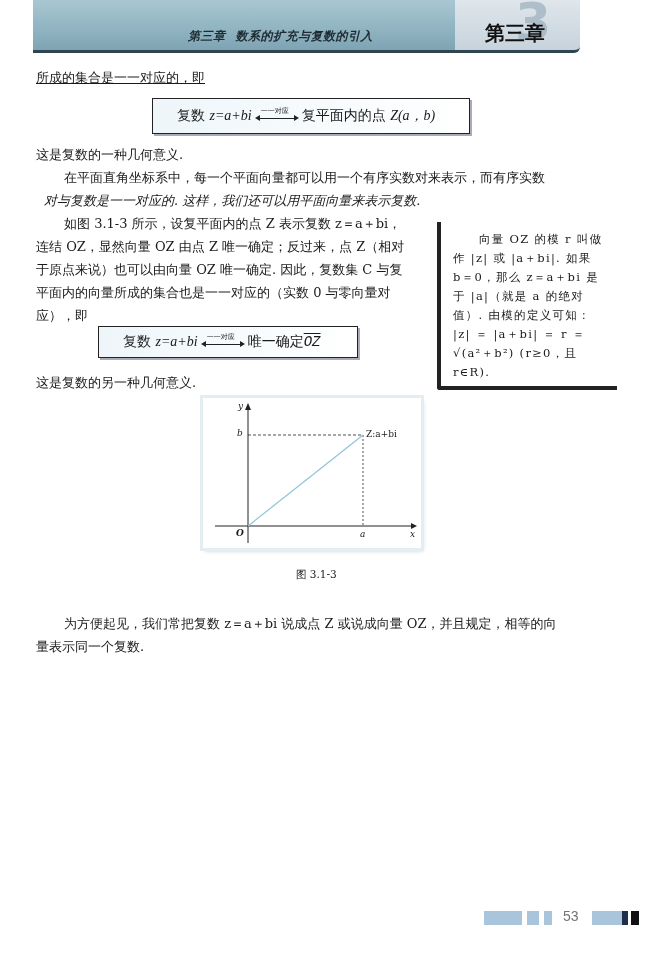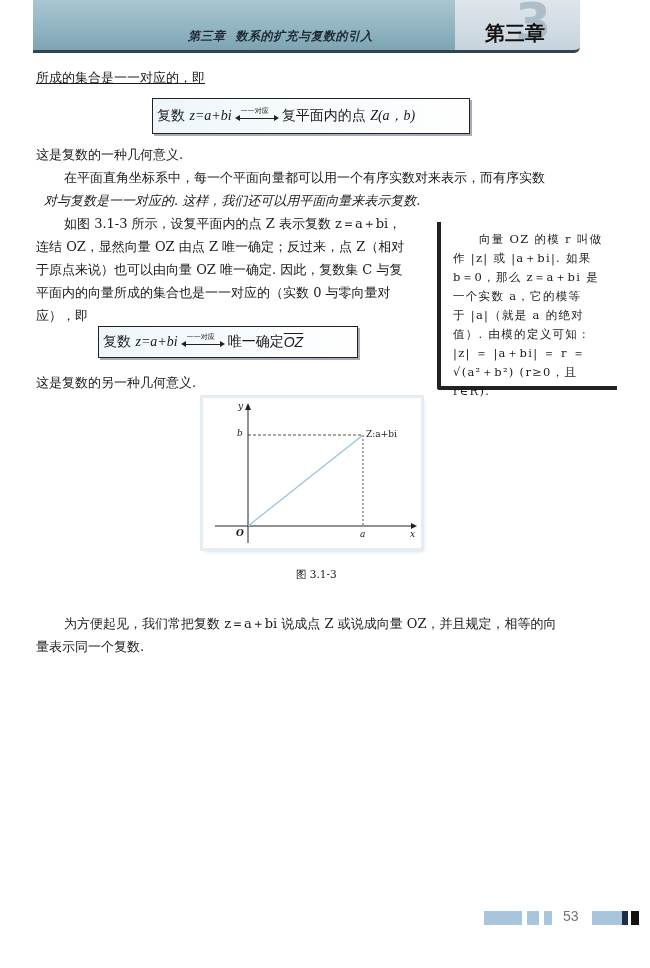--- a/index.html
+++ b/index.html
@@ -26,32 +26,32 @@
     font-size: 12px; font-style: italic; font-weight: bold; color: #1e2b33; letter-spacing: 0.5px;
   }
   .header-title .gap { display: inline-block; width: 10px; }
   .chapter-label {
     position: absolute; left: 30px; top: 20px; font-family: "DejaVu Sans", sans-serif;
     font-size: 20px; font-weight: bold; color: #111;
   }
   .para { position: absolute; font-size: 13px; line-height: 23px; }
   .formula-box {
     position: absolute; border: 1.5px solid #222; background: linear-gradient(90deg,#eef6fa,#ffffff);
-    font-size: 14px; display: flex; align-items: center; padding-left: 4px; box-sizing: border-box;
+    font-size: 14px; display: flex; align-items: center; padding-left: 24px; box-sizing: border-box;
     box-shadow: 2px 2px 0 #aab;
   }
   .arrow {
     display: inline-block; position: relative; width: 44px; height: 12px; margin: 4px 3px; vertical-align: middle;
   }
   .arrow::before { content: ""; position: absolute; left: 2px; right: 2px; top: 8px; border-top: 1px solid #222; }
   .arrow::after { content: ""; position: absolute; right: 0; top: 5px; border-left: 5px solid #222; border-top: 3px solid transparent; border-bottom: 3px solid transparent; }
   .arrow .lh { position: absolute; left: 0; top: 5px; border-right: 5px solid #222; border-top: 3px solid transparent; border-bottom: 3px solid transparent; }
   .arrow .lbl { position: absolute; left: 6px; top: -4px; font-size: 7px; white-space: nowrap; }
   .it { font-style: italic; font-family: "Liberation Serif", serif; }
-  .vec { text-decoration: overline; font-family: Liberation Sans, sans-serif; }
+  .vec { text-decoration: overline; font-family: Liberation Mono, monospace; }
   .side-note {
     position: absolute; left: 437px; top: 222px; width: 180px; height: 168px;
     border-left: 4px solid #222; border-bottom: 4px solid #222; box-sizing: border-box;
     padding: 8px 6px 4px 12px; font-size: 11.5px; line-height: 19px; letter-spacing: 1.3px;
     border-bottom-left-radius: 3px;
   }
   .figure {
     position: absolute; left: 203px; top: 398px; width: 218px; height: 150px;
     background: #ffffff; box-shadow: 0 0 0 3px #e4eef2, 2px 3px 4px #c5d3da;
   }
@@ -106,21 +106,20 @@
   <span>唯一确定</span>
   <span class="vec it">OZ</span>
 </div>
 
 <div class="para" style="left:36px; top:371px;">这是复数的另一种几何意义.</div>
 
 <div class="side-note">
   <div style="padding-left:26px;">向量 OZ 的模 r 叫做</div>
   <div>作 |z| 或 |a＋bi|. 如果</div>
   <div>b＝0，那么 z＝a＋bi 是</div>
-  <div>一个实数 a，它的模等</div>
   <div>于 |a|（就是 a 的绝对</div>
   <div>值）. 由模的定义可知：</div>
   <div>|z| ＝ |a＋bi| ＝ r ＝</div>
   <div>√(a²＋b²) (r≥0，且 r∈R).</div>
 </div>
 
 <div class="figure">
   <svg width="218" height="150" viewBox="0 0 218 150">
 
     <line x1="12" y1="128" x2="208" y2="128" stroke="#222" stroke-width="1"></line>

